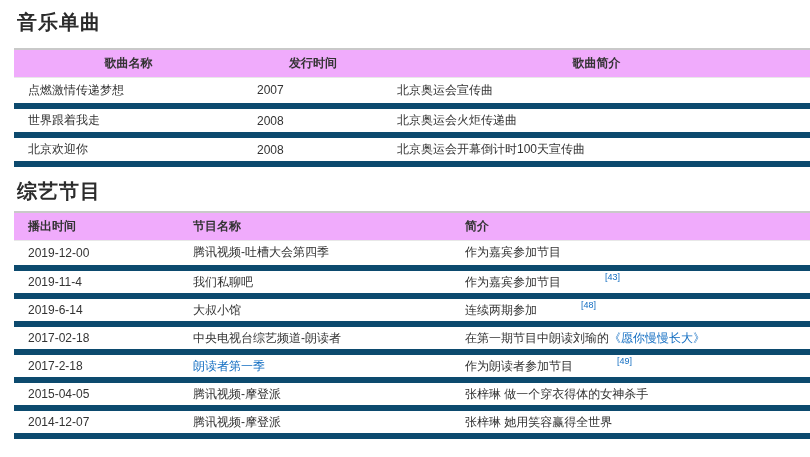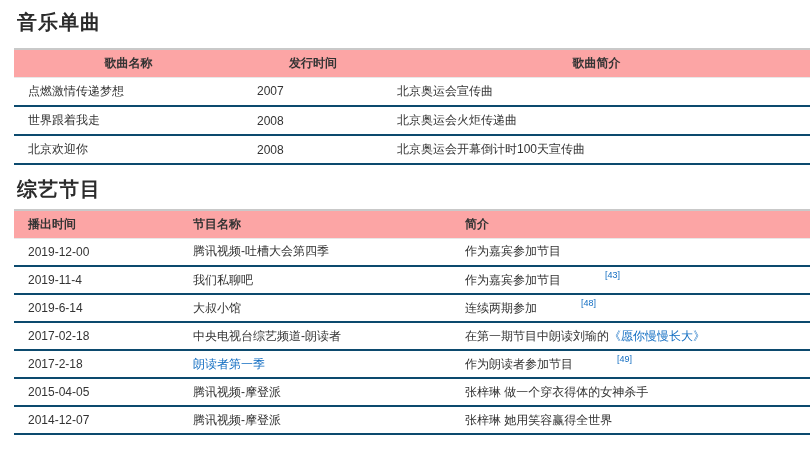--- a/index.html
+++ b/index.html
@@ -24,33 +24,33 @@
 
   table.data {
     border-collapse:collapse;
     table-layout:fixed;
     width:796px;
     border-top:2px solid #c9c9c9;
     border-bottom:2px solid #ededed;
     font-size:12px;
   }
   table.data th {
-    background:#fca5a5;
+    background:#f0abfc;
     font-weight:bold;
     color:#333333;
     height:28px;
     padding:0 14px;
     border-bottom:1px solid #e8e8e8;
     white-space:nowrap;
     overflow:hidden;
   }
   table.data td {
     height:29px;
     padding:0 14px;
-    border-bottom:2px solid #0c4a6e;
+    border-bottom:6px solid #0c4a6e;
     text-align:left;
     white-space:nowrap;
     overflow:hidden;
     background:#ffffff;
   }
   table.t-music th { text-align:center; }
   table.t-variety th { text-align:left; }
   table.t-variety td { height:28px; }
 
   table.t-music col:nth-child(1) { width:229px; }

